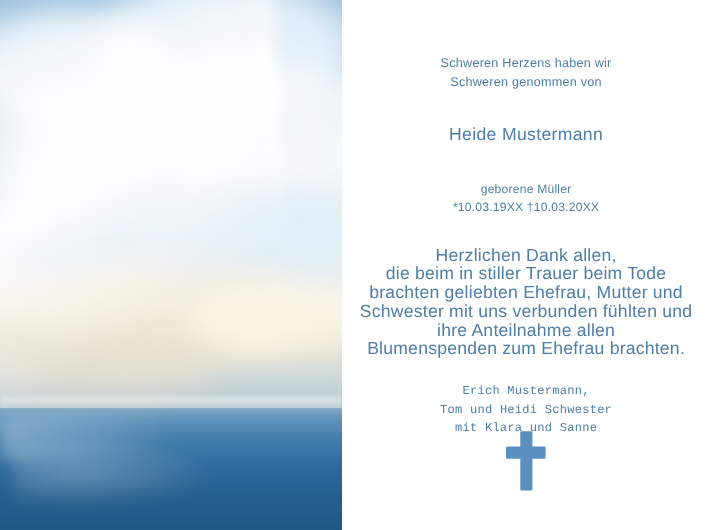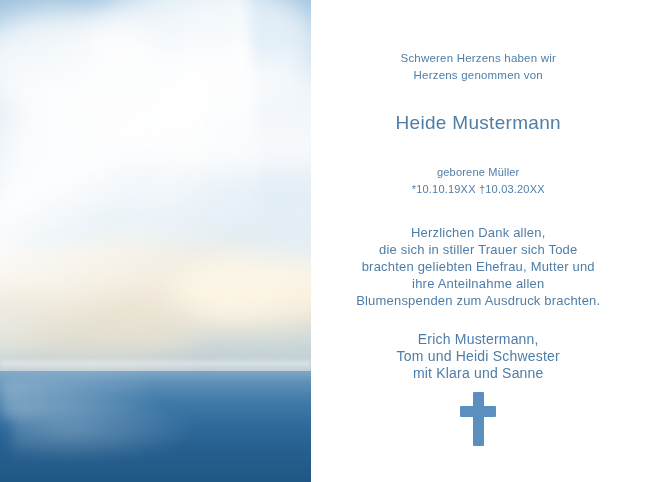--- a/index.html
+++ b/index.html
@@ -159,45 +159,46 @@
     color: #4a7ba6;
     letter-spacing: 0.2px;
   }
   .intro {
     font-size: 11.5px;
     line-height: 17px;
     color: #4e7ea8;
   }
   .name {
     margin-top: 24px;
-    font-size: 19px;
+    font-size: 16px;
     line-height: 30px;
     font-weight: 400;
     color: #4e7ea8;
     letter-spacing: 0.3px;
     white-space: nowrap;
   }
   .born {
     margin-top: 26px;
     font-size: 11px;
     line-height: 17px;
     color: #4e7ea8;
     text-align: center;
   }
   .thanks {
     margin-top: 26px;
-    font-size: 13px;
+    font-size: 16px;
     line-height: 17px;
     color: #4e7ea8;
   }
   .family {
     margin-top: 22px;
-    font-size: 14px;
-    line-height: 17px;
-    color: #4e7ea8;
+    font-size: 11px;
+    line-height: 17px;
+    color: #4e7ea8;
+    font-family: Liberation Mono, monospace;
   }
   .cross-wrap {
     position: absolute;
     left: 0;
     right: 0;
     bottom: 36px;
     display: flex;
     justify-content: center;
   }
   .cross {
@@ -245,36 +246,37 @@
     <div class="sea-glint"></div>
     <div class="sea"></div>
     <div class="sea-shimmer"></div>
     <div class="sea-shimmer2"></div>
   </div>
 
   <div class="text-panel">
 
     <div class="line intro">
       <div>Schweren Herzens haben wir</div>
-      <div>Herzens genommen von</div>
+      <div>Schweren genommen von</div>
     </div>
 
     <div class="line name">Heide Mustermann</div>
 
     <div class="line born">
       <div>geborene Müller</div>
-      <div>*10.10.19XX †10.03.20XX</div>
+      <div>*10.03.19XX †10.03.20XX</div>
     </div>
 
     <div class="line thanks">
       <div>Herzlichen Dank allen,</div>
-      <div>die sich in stiller Trauer sich Tode</div>
+      <div>die beim in stiller Trauer beim Tode</div>
       <div>brachten geliebten Ehefrau, Mutter und</div>
+      <div>Schwester mit uns verbunden fühlten und</div>
       <div>ihre Anteilnahme allen</div>
-      <div>Blumenspenden zum Ausdruck brachten.</div>
+      <div>Blumenspenden zum Ehefrau brachten.</div>
     </div>
 
     <div class="line family">
       <div>Erich Mustermann,</div>
       <div>Tom und Heidi Schwester</div>
       <div>mit Klara und Sanne</div>
     </div>
 
     <div class="cross-wrap">
       <div class="cross">

